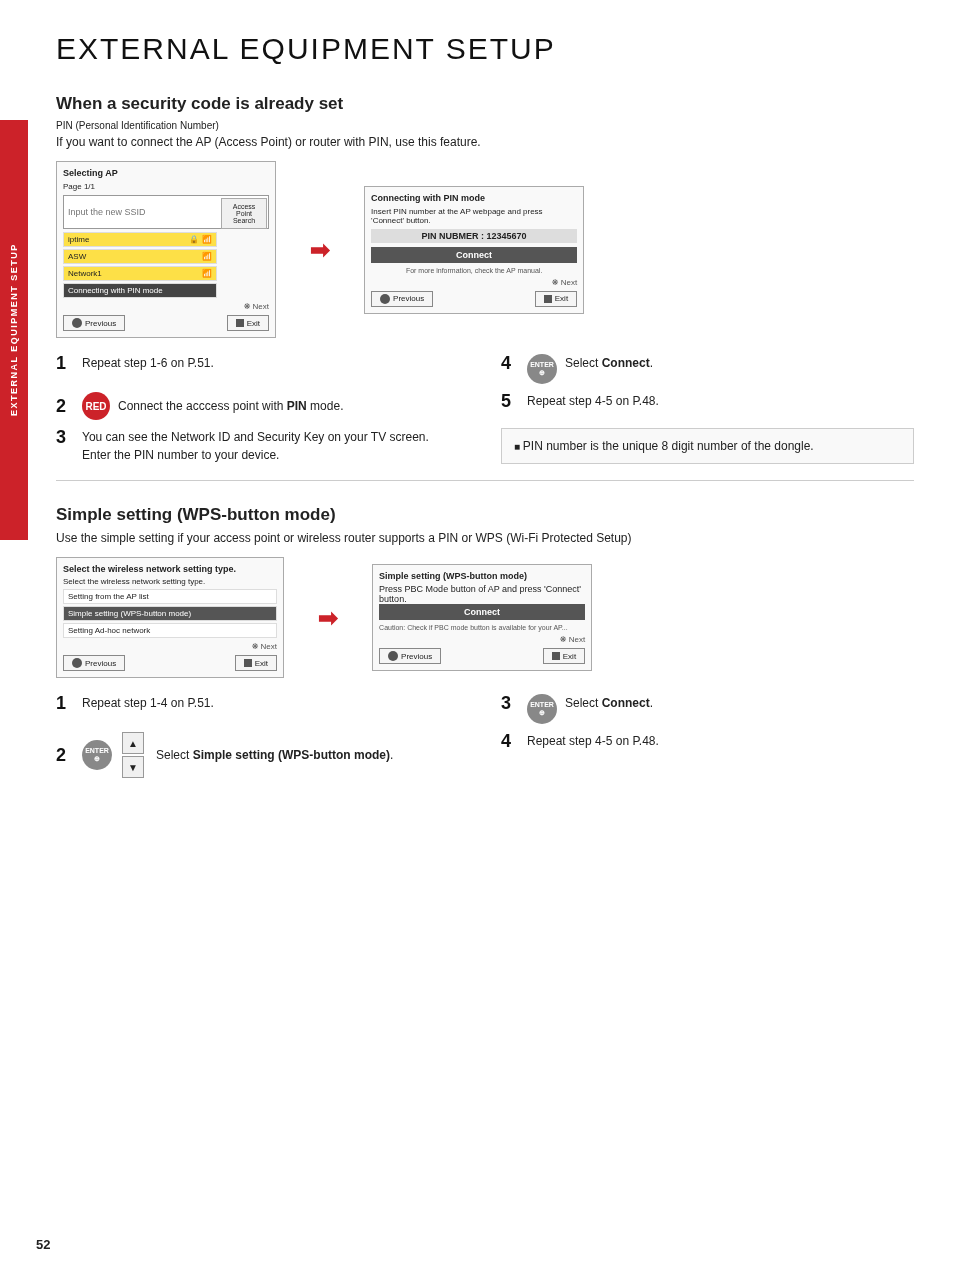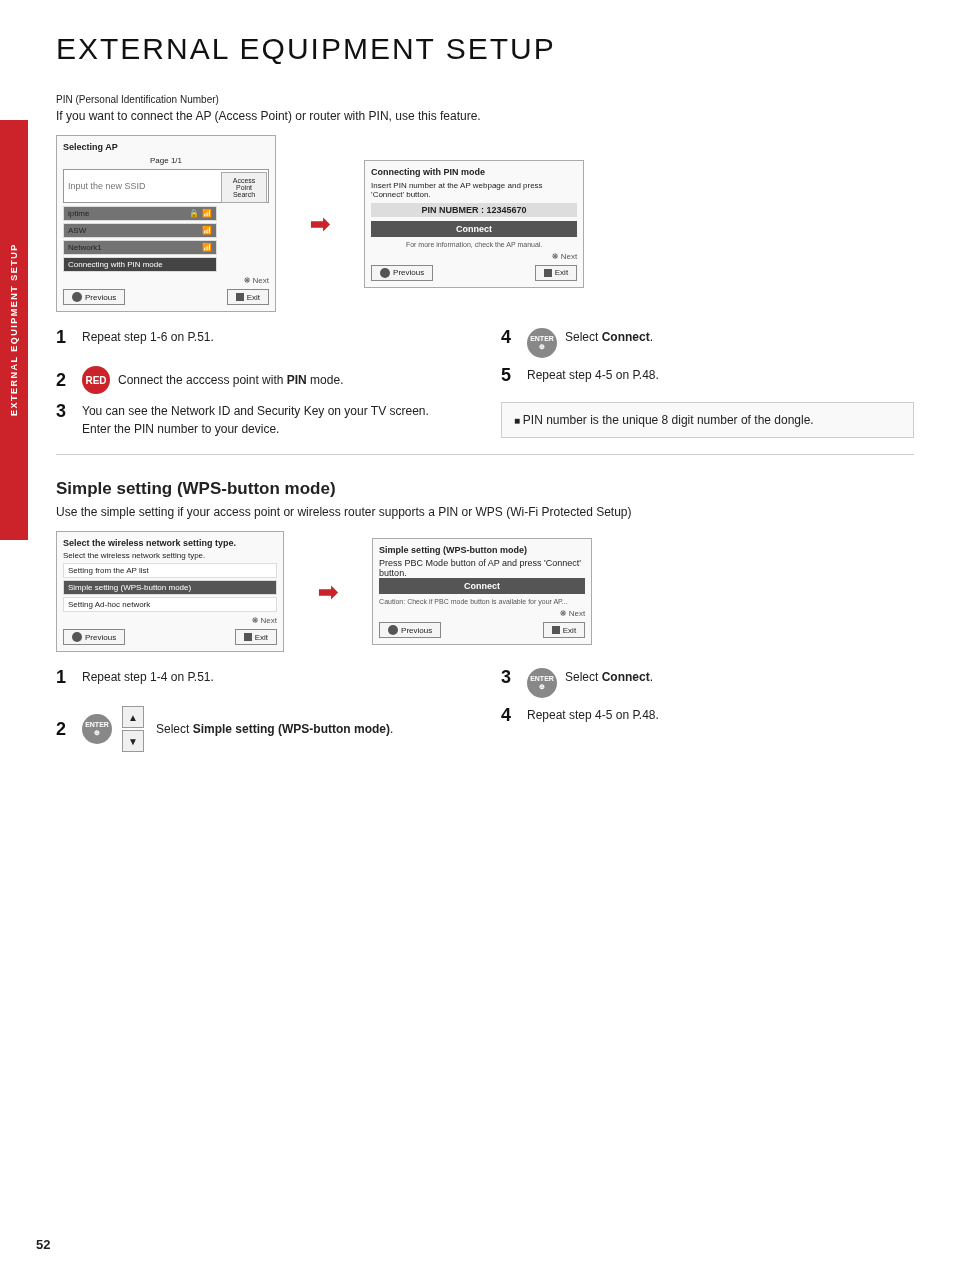--- a/index.html
+++ b/index.html
@@ -82,38 +82,37 @@
       font-size: 9px;
       padding: 6px;
       position: relative;
     }
     .diagram-box .box-title {
       font-size: 9px;
       font-weight: bold;
       margin-bottom: 4px;
     }
     .diagram-box .page-num {
-      text-align: center;
       font-size: 8px;
       margin-bottom: 4px;
     }
     .ssid-input {
       border: 1px solid #999;
       background: #fff;
       font-size: 9px;
       padding: 16px 4px;
       margin-bottom: 3px;
       width: 100%;
       height: 16px;
     }
     .network-row {
       display: flex;
       align-items: center;
       justify-content: space-between;
-      background: #737373;
+      background: #fde047;
       border: 1px solid #ddd;
       padding: 2px 4px;
       margin-bottom: 2px;
       font-size: 8px;
     }
     .network-row.selected {
       background: #444;
       color: #fff;
     }
     .network-icons {
@@ -346,20 +345,21 @@
   </style>
 </head>
 <body>
 
 <div class="side-tab">EXTERNAL EQUIPMENT SETUP</div>
 
 <div class="main-content">
 
   <h1 class="page-title">EXTERNAL EQUIPMENT SETUP</h1>
 
+  <h2 class="section-heading">When a security code is already set</h2>
   <p class="sub-heading">PIN (Personal Identification Number)</p>
   <p class="sub-text">If you want to connect the AP (Access Point) or router with PIN, use this feature.</p>
 
   <div class="diagram-row">
 
     <div class="diagram-box">
       <div class="box-title">Selecting AP</div>
       <div class="page-num">Page 1/1</div>
       <input class="ssid-input" type="text" placeholder="Input the new SSID" style="">
       

